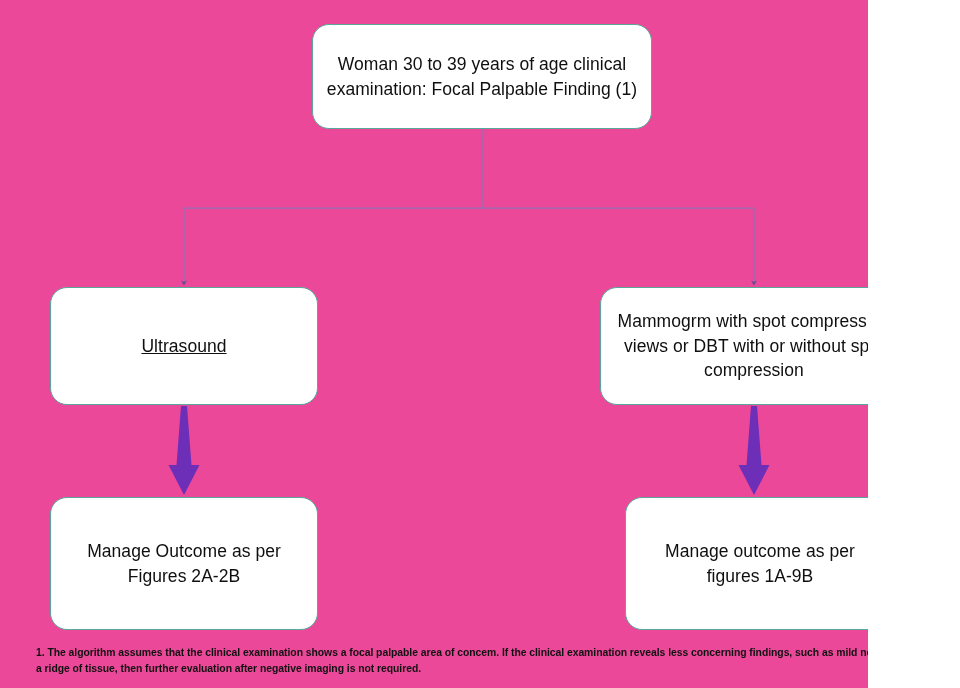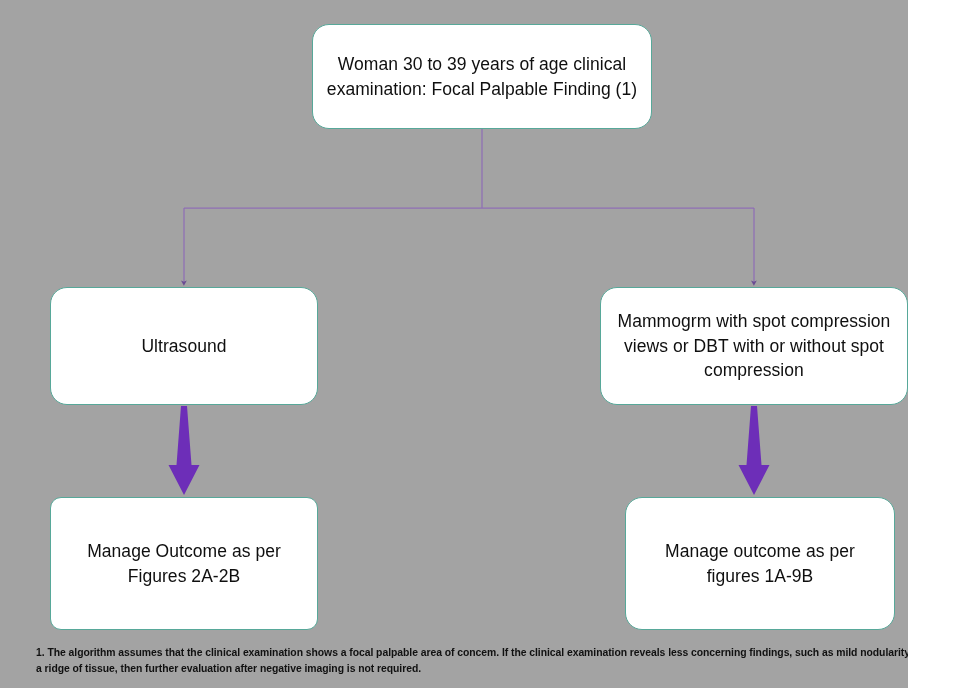--- a/index.html
+++ b/index.html
@@ -9,23 +9,22 @@
     background: #ffffff;
   }
   body {
     font-family: "Liberation Sans", sans-serif;
     -webkit-font-smoothing: antialiased;
   }
   #canvas {
     position: relative;
     width: 868px;
     height: 688px;
-    background: #a3a3a3;
+    background: #ec4899;
     overflow: hidden;
-    padding-left: 40px;
   }
   
   #connectors {
     position: absolute;
     left: 0;
     top: 0;
     width: 960px;
     height: 688px;
     pointer-events: none;
   }
@@ -59,36 +58,36 @@
     width: 340px;
     height: 105px;
   }
   #node-root .node-text { font-size: 17.5px; }
 
   #node-ultrasound {
     left: 50px;
     top: 287px;
     width: 268px;
     height: 118px;
+    text-decoration: underline;
   }
   #node-mammogram {
     left: 600px;
     top: 287px;
     width: 308px;
     height: 118px;
     justify-content: flex-end;
   }
   #node-mammogram .node-text { font-size: 17.5px; }
 
   #node-manage-left {
     left: 50px;
     top: 497px;
     width: 268px;
     height: 133px;
-    border-radius: 11px;
   }
   #node-manage-right {
     left: 625px;
     top: 497px;
     width: 270px;
     height: 133px;
   }
 
   
   #footnote {

